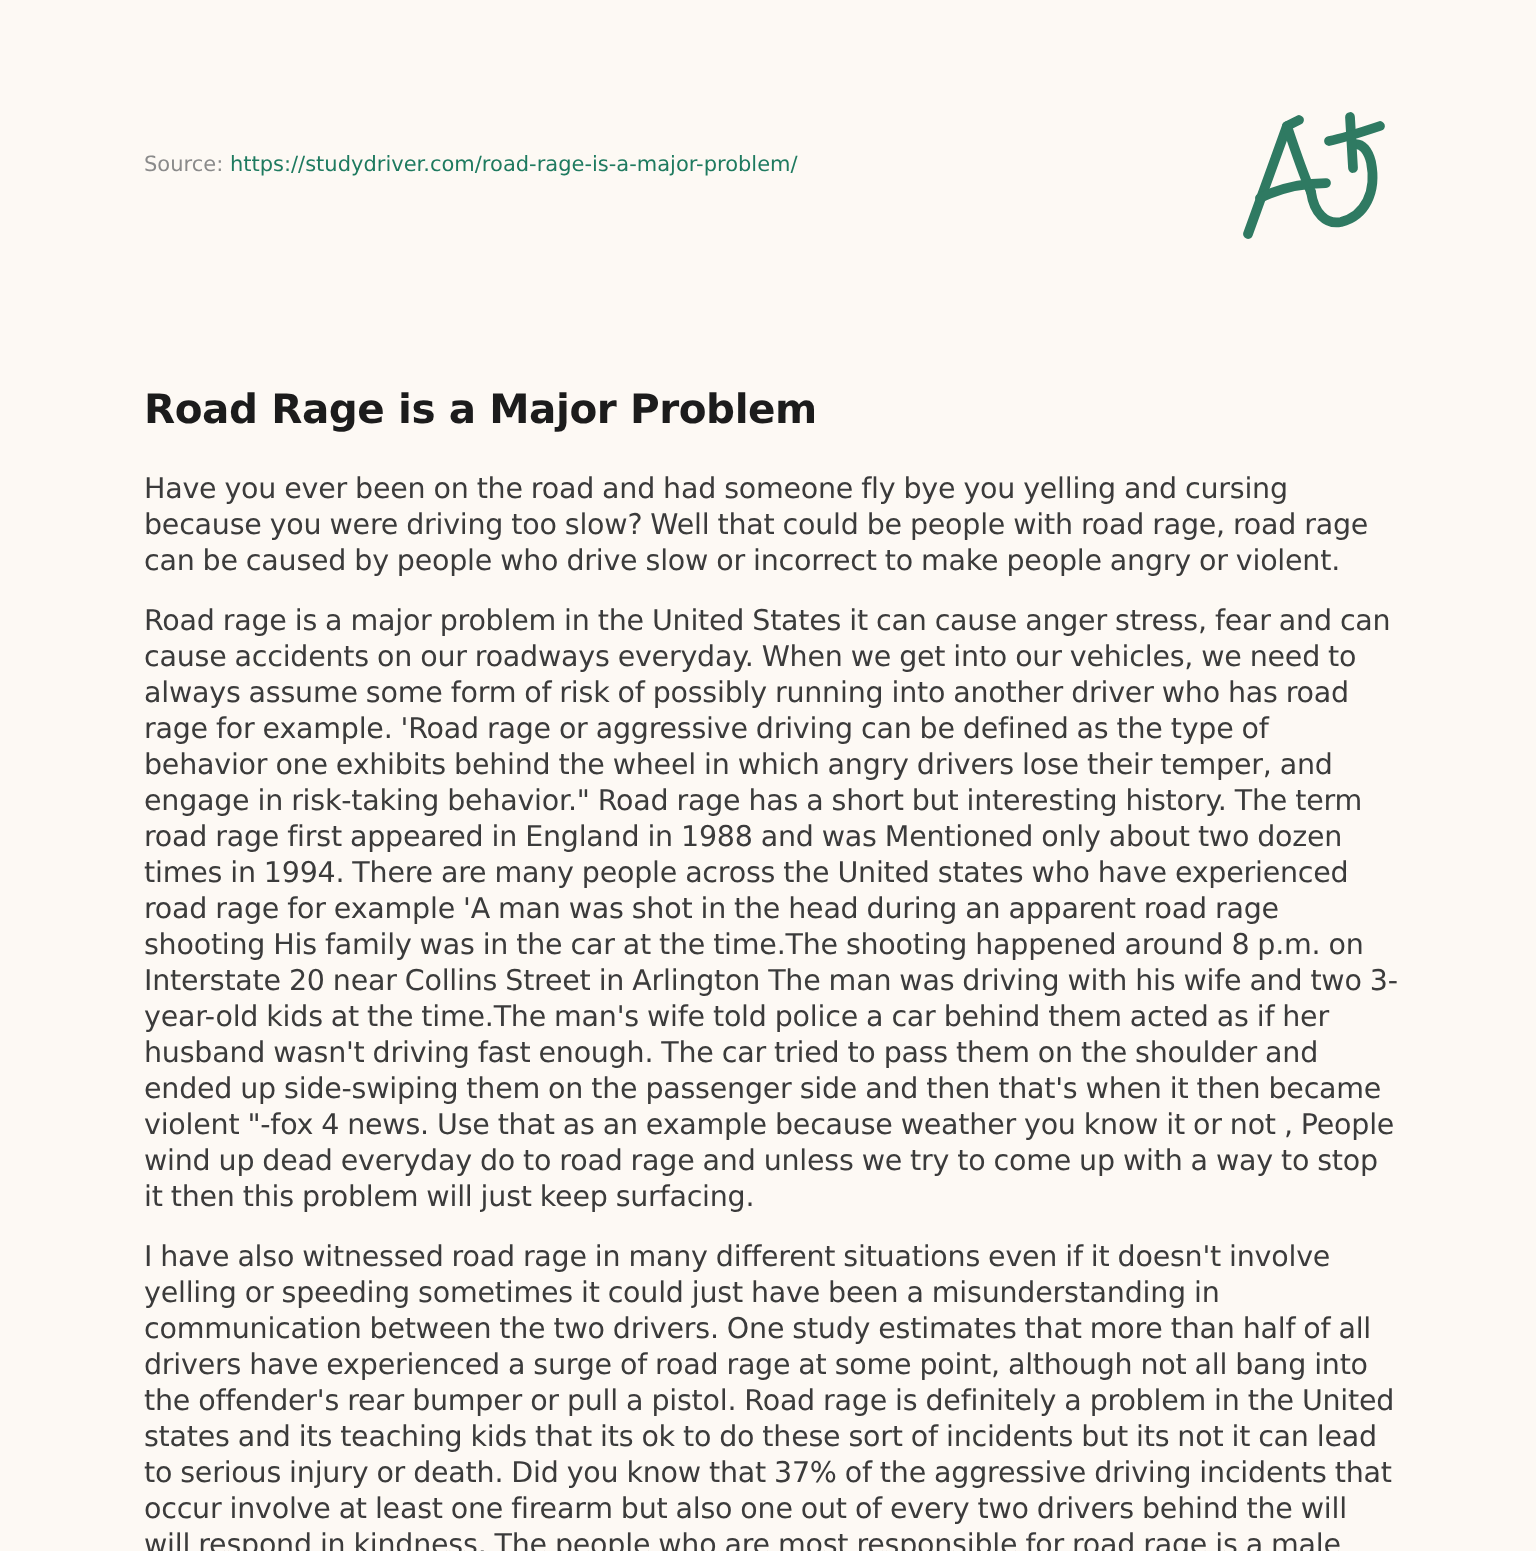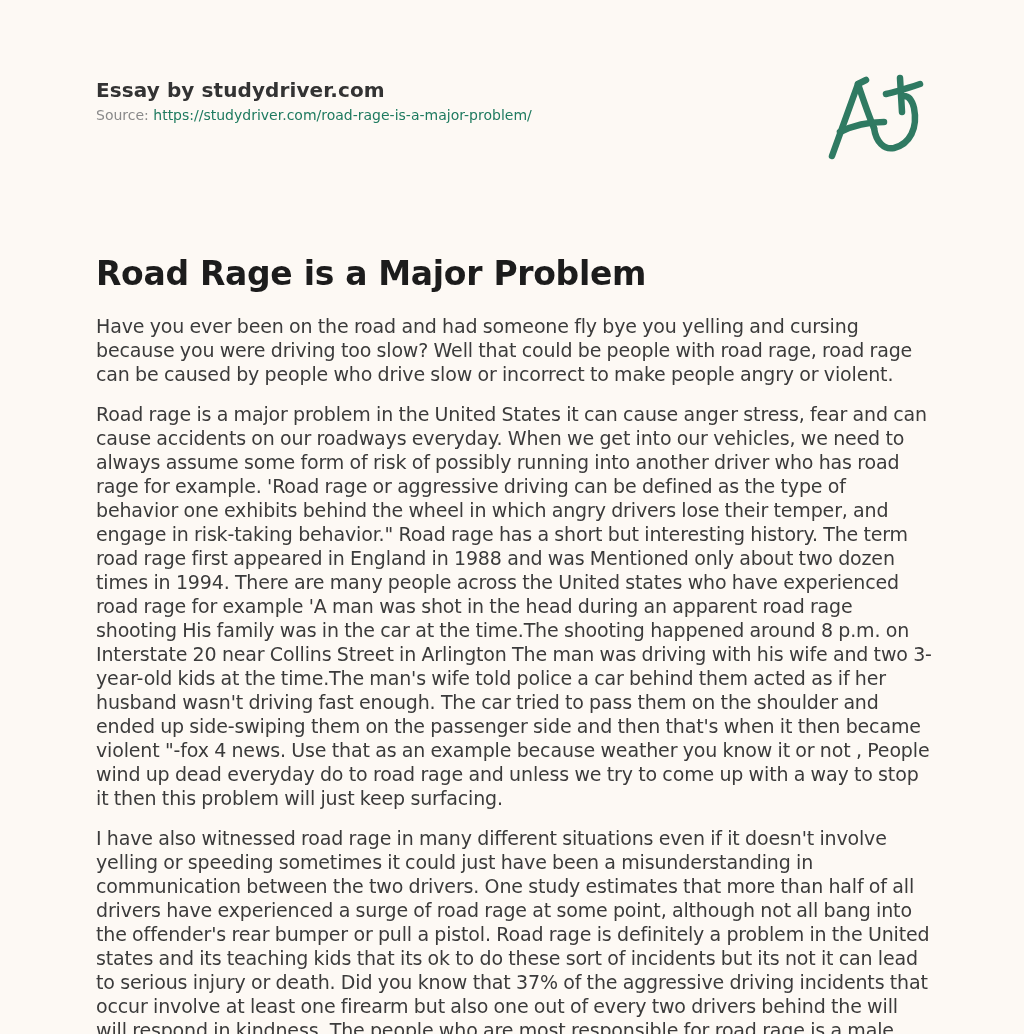--- a/index.html
+++ b/index.html
@@ -24,21 +24,21 @@
     .site-title {
       font-family: "DejaVu Sans", sans-serif;
       font-weight: bold;
       font-size: 20px;
       color: #333333;
       letter-spacing: 0.1px;
       margin: 0;
       line-height: 28px;
     }
     .source-line {
-      margin-top: 1px;
+      margin-top: 24px;
       font-size: 14px;
       line-height: 20px;
       color: #8a8a8a;
       white-space: nowrap;
     }
     .source-label { color: #8a8a8a; }
     .source-link {
       color: #1e7a5f;
       text-decoration: none;
     }
@@ -49,21 +49,21 @@
       width: 110px;
       height: 100px;
     }
     .essay-title {
       position: absolute;
       left: 96px;
       top: 256px;
       margin: 0;
       font-family: "DejaVu Sans", sans-serif;
       font-weight: bold;
-      font-size: 33px;
+      font-size: 27px;
       line-height: 36px;
       color: #1c1c1c;
       letter-spacing: -0.3px;
     }
     .essay-body {
       position: absolute;
       left: 96px;
       top: 314px;
       width: 836px;
     }
@@ -73,21 +73,20 @@
       line-height: 24px;
       color: #3b3b3b;
       letter-spacing: -0.15px;
       word-spacing: -0.5px;
     }
   </style>
 </head>
 <body>
 
 <header class="header">
-  <h2 class="site-title">Essay by studydriver.com</h2>
   <div class="source-line">
     <span class="source-label">Source:</span>
     <a class="source-link" title="https://studydriver.com/road-rage-is-a-major-problem/">https://studydriver.com/road-rage-is-a-major-problem/</a>
   </div>
 </header>
 
 <div class="logo">
   <svg width="110" height="100" viewBox="0 0 110 100" fill="none" stroke="#2f7a62" stroke-width="6.5" stroke-linecap="round" stroke-linejoin="round">
 
     <path d="M10 90 L36 18 L44 14"></path>

